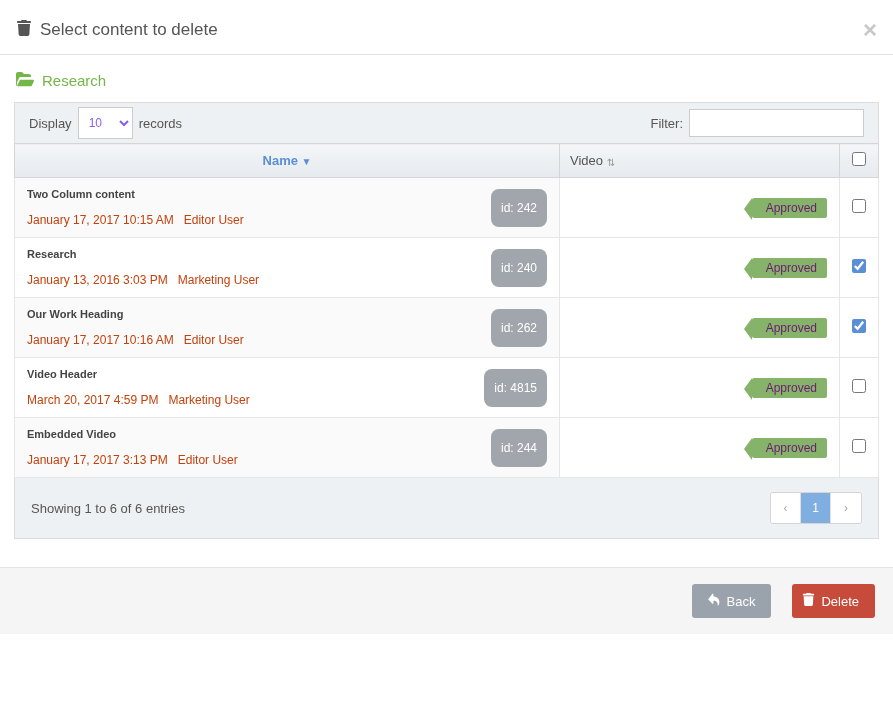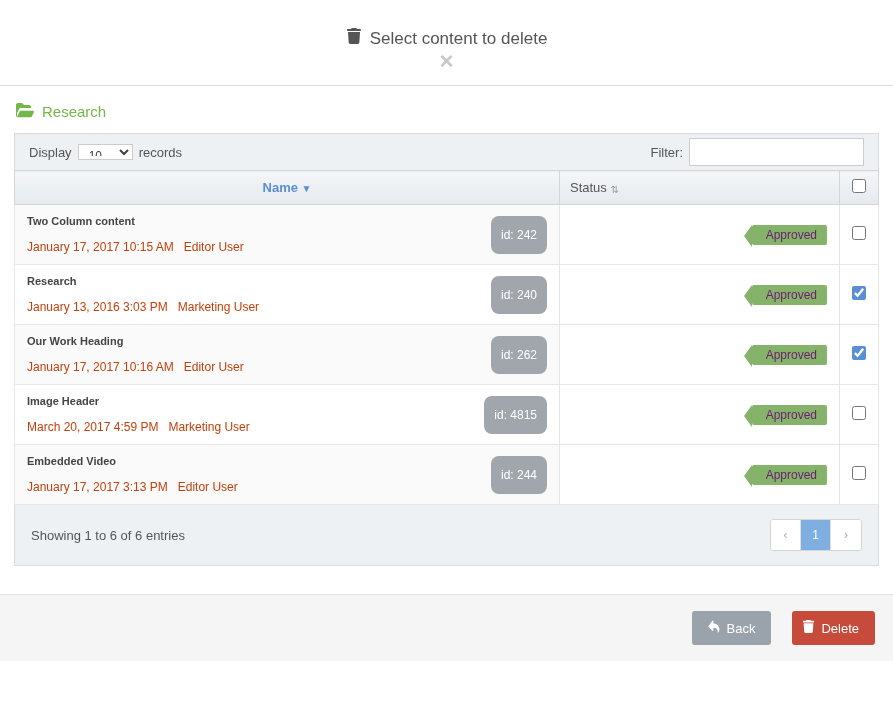--- a/index.html
+++ b/index.html
@@ -1,27 +1,27 @@
 <!DOCTYPE html>
 <html><head>
 <meta charset="utf-8">
 <style>
   * { box-sizing: border-box; margin: 0; padding: 0; }
   body { font-family: Arial, Helvetica, sans-serif; font-size: 13px; color: #555; background: #fff; width: 893px; }
   .modal { width: 893px; }
-  .header { display: flex; align-items: center; justify-content: space-between; padding: 28px 16px 12px 16px; border-bottom: 1px solid #e0e0e0; flex-direction: column; }
+  .header { display: flex; align-items: center; justify-content: space-between; padding: 18px 16px 12px 16px; border-bottom: 1px solid #e0e0e0; }
   .header-title-wrap { display: flex; align-items: center; gap: 8px; font-size: 17px; color: #555; }
   .header-title-wrap svg { width: 16px; height: 16px; fill: #555; }
   .close-btn { font-size: 24px; color: #c8c8c8; cursor: pointer; font-weight: bold; line-height: 1; }
   .folder-row { display: flex; align-items: center; gap: 8px; padding: 16px 16px 8px 16px; color: #74b749; font-size: 15px; }
   .folder-row svg { width: 18px; height: 16px; fill: #74b749; }
   .content-panel { margin: 4px 14px 0 14px; }
   .panel-head { background: #eef1f4; border: 1px solid #dcdcdc; border-bottom: none; padding: 4px 14px; display: flex; align-items: center; justify-content: space-between; }
   .display-wrap { display: flex; align-items: center; gap: 6px; color: #555; }
-  .display-wrap select { border: 1px solid #ccc; background: #fff; font-size: 12px; color: #404040; padding: 3px 6px; height: 16px; }
+  .display-wrap select { border: 1px solid #ccc; background: #fff; font-size: 12px; color: #8b5cf6; padding: 3px 6px; height: 32px; }
   .filter-wrap { display: flex; align-items: center; gap: 6px; }
   .filter-wrap input { border: 1px solid #ccc; font-size: 13px; padding: 4px 6px; width: 175px; height: 28px; }
   .data-table { width: 100%; border-collapse: collapse; border: 1px solid #dcdcdc; }
   .data-table thead th { background: linear-gradient(#f4f6f8,#e6eaee); border: 1px solid #d5d5d5; font-weight: normal; font-size: 13px; padding: 8px 10px; text-align: left; color: #555; }
   .data-table thead th.sorted { color: #5a8fd6; font-weight: bold; text-align: center; }
   .data-table thead th.select-col, .data-table tbody td.select-col { text-align: center; width: 38px; }
   .sort-caret { font-size: 10px; color: #5a8fd6; }
   .sort-both { color: #999; font-size: 10px; position: relative; top:1px;}
   .data-table tbody td { border: 1px solid #e6e6e6; padding: 10px 12px; vertical-align: middle; }
   .data-table tbody tr:nth-child(odd) td:first-child { background: #fafafa; }
@@ -87,21 +87,21 @@
     </div>
 
     <table class="data-table">
       <thead>
         <tr>
           <th class="sorted">
             <span>Name</span>
             <span class="sort-caret">▼</span>
           </th>
           <th>
-            <span>Status</span>
+            <span>Video</span>
             <span class="sort-both">⇅</span>
           </th>
           <th class="select-col">
             <input type="checkbox" style="">
           </th>
         </tr>
       </thead>
       <tbody id="table-body">
           <tr>
             <td>
@@ -139,21 +139,21 @@
                 <span class="id-badge">id: 262</span>
               </div>
             </td>
             <td class="status-col"><span class="status-badge">Approved</span></td>
             <td class="select-col"><input type="checkbox" checked="" style=""></td>
           </tr>
           <tr>
             <td>
               <div class="name-cell">
                 <div>
-                  <div class="name-title">Image Header</div>
+                  <div class="name-title">Video Header</div>
                   <div class="name-meta">March 20, 2017 4:59 PM&nbsp;&nbsp;&nbsp;Marketing User</div>
                 </div>
                 <span class="id-badge">id: 4815</span>
               </div>
             </td>
             <td class="status-col"><span class="status-badge">Approved</span></td>
             <td class="select-col"><input type="checkbox" style=""></td>
           </tr>
           <tr>
             <td>

